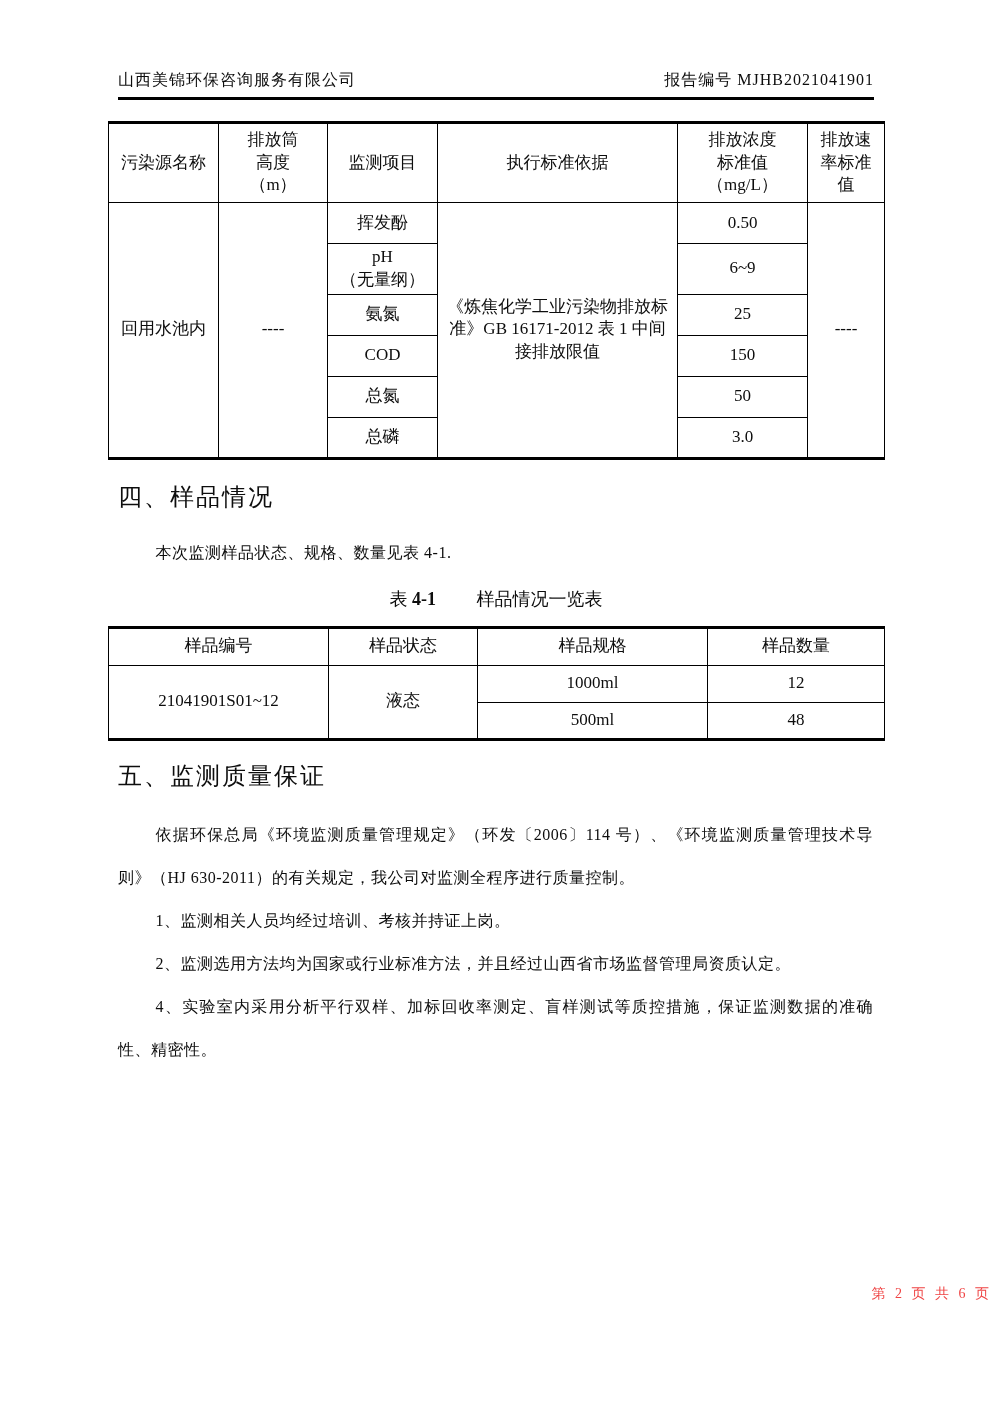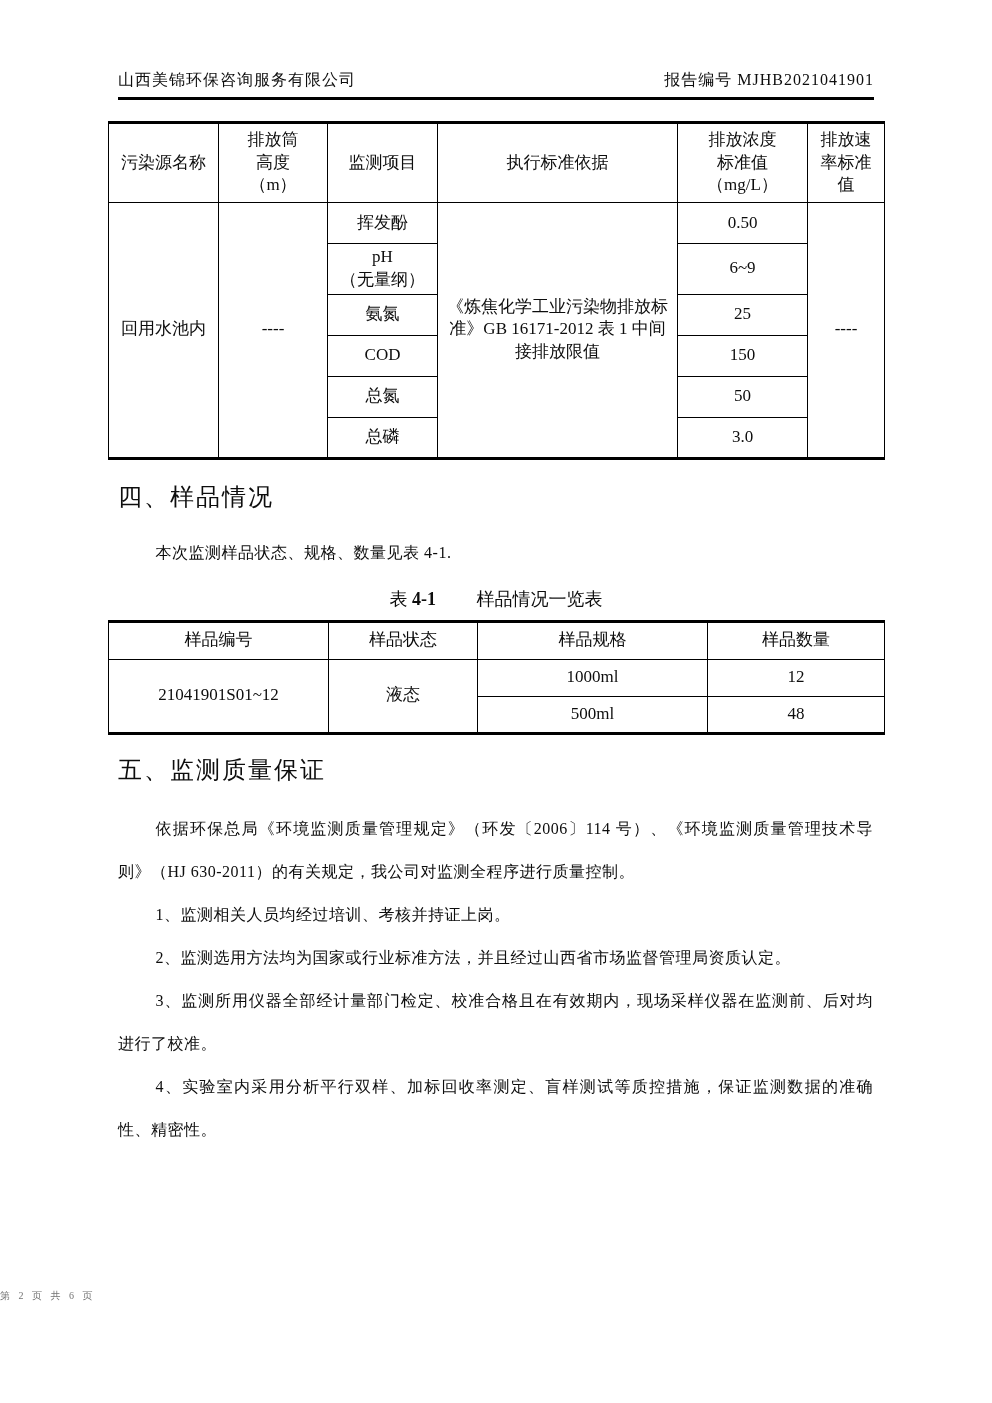--- a/index.html
+++ b/index.html
@@ -43,21 +43,21 @@
     text-align: center;
     vertical-align: middle;
     font-weight: normal;
     padding: 2px 4px;
     line-height: 1.35;
   }
   .pre { white-space: pre-line; }
   table.tbl1 { margin-top: 21px; }
   table.tbl1 thead th { height: 80px; text-align: center; }
   table.tbl1 tbody td { height: 41px; }
-  table.tbl2 { margin-top: 10px; }
+  table.tbl2 { margin-top: 16px; }
   table.tbl2 thead th { height: 38px; }
   table.tbl2 tbody td { height: 37px; }
   
   h2.sec-title {
     font-size: 24px;
     font-weight: normal;
     line-height: 30px;
     margin: 20px 10px 0 10px;
     letter-spacing: 2px;
   }
@@ -83,24 +83,24 @@
     text-indent: 0;
   }
   p.tbl-caption .cap-num { font-weight: bold; }
   p.tbl-caption .cap-title { margin-left: 2em; }
   
   .page-footer {
     position: absolute;
     left: 0;
     bottom: 100px;
     width: 100%;
-    text-align: left;
-    font-size: 10px;
+    text-align: right;
+    font-size: 14px;
     letter-spacing: 3px;
-    color: #737373;
+    color: #ef4444;
   }
 </style>
 </head>
 <body>
 
 <div class="page">
 
   <div class="hdr-row">
     <span>山西美锦环保咨询服务有限公司</span>
     <span>报告编号 MJHB2021041901</span>
@@ -198,20 +198,19 @@
         <td>500ml</td>
         <td>48</td>
       </tr>
     </tbody>
   </table>
 
   <h2 class="sec-title sec5">五、监测质量保证</h2>
   <p class="body-text intro5">依据环保总局《环境监测质量管理规定》（环发〔2006〕114 号）、《环境监测质量管理技术导则》（HJ 630-2011）的有关规定，我公司对监测全程序进行质量控制。</p>
   <p class="body-text">1、监测相关人员均经过培训、考核并持证上岗。</p>
   <p class="body-text">2、监测选用方法均为国家或行业标准方法，并且经过山西省市场监督管理局资质认定。</p>
-  <p class="body-text">3、监测所用仪器全部经计量部门检定、校准合格且在有效期内，现场采样仪器在监测前、后对均进行了校准。</p>
   <p class="body-text">4、实验室内采用分析平行双样、加标回收率测定、盲样测试等质控措施，保证监测数据的准确性、精密性。</p>
 
   <div class="page-footer">
     <span>第 2 页 共 6 页</span>
   </div>
 
 </div>
 
 </body></html>

